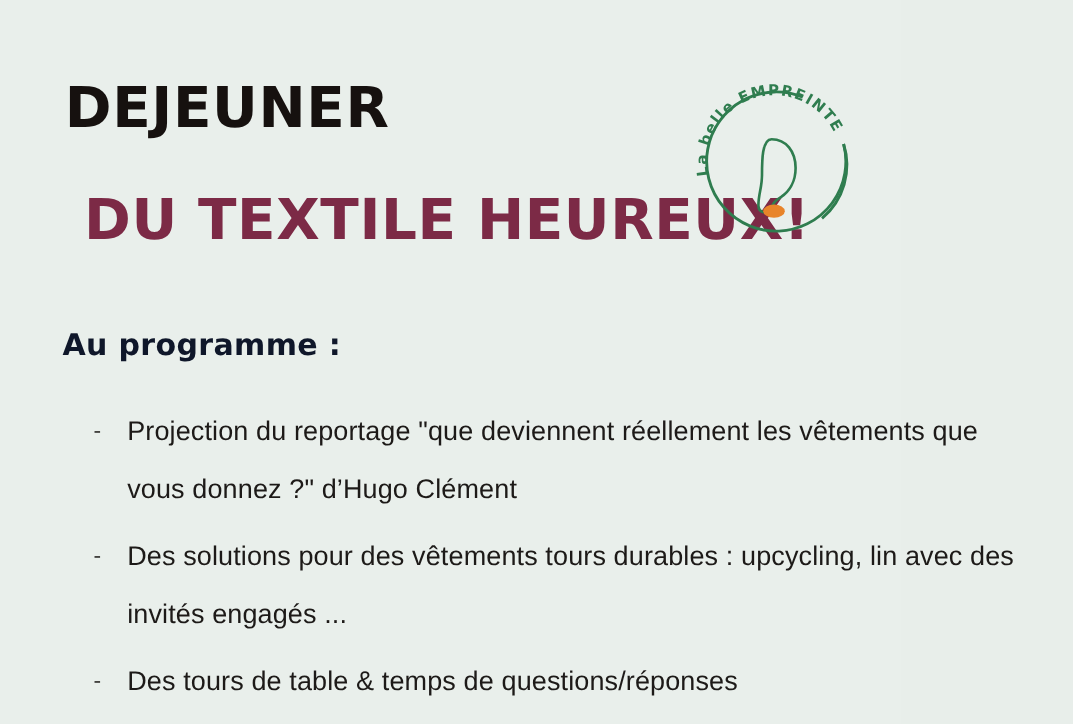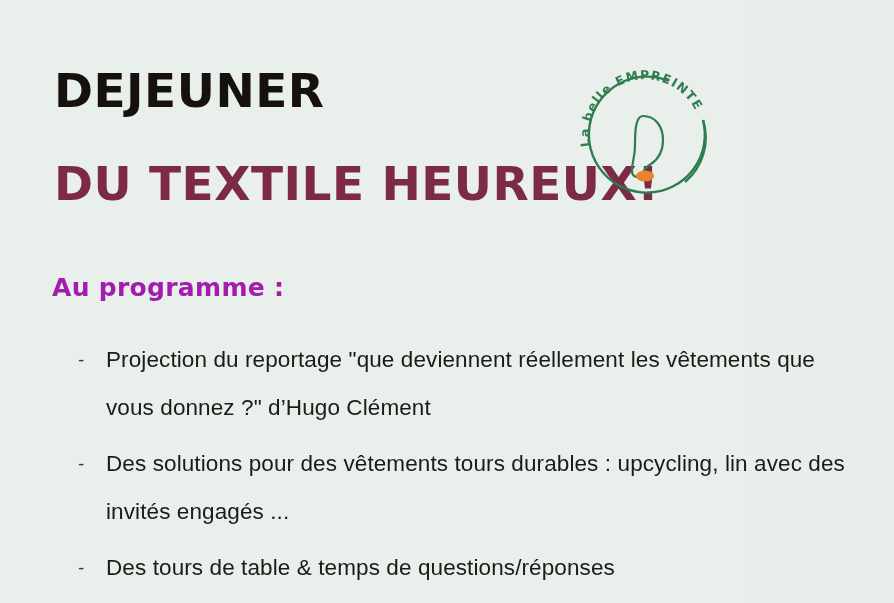--- a/index.html
+++ b/index.html
@@ -38,37 +38,37 @@
     margin: 0;
     white-space: nowrap;
   }
   .title-line2 {
     font-family: "DejaVu Sans", sans-serif;
     font-weight: bold;
     font-size: 47px;
     letter-spacing: 0.5px;
     color: #7c2a46;
     line-height: 1.05;
-    margin: 0;
+    margin: 16px;
     margin-top: 44px;
     white-space: nowrap;
   }
   .title-line2 .excl {
     color: #7c2a46;
   }
 
   
   .subtitle {
     position: absolute;
     left: 52px;
     top: 273px;
     font-family: "DejaVu Sans", sans-serif;
     font-weight: bold;
     font-size: 25px;
-    color: #a21caf;
+    color: #0f172a;
     letter-spacing: 0.3px;
     text-align: right;
   }
 
   
   .bullets {
     position: absolute;
     left: 78px;
     top: 336px;
     width: 780px;

